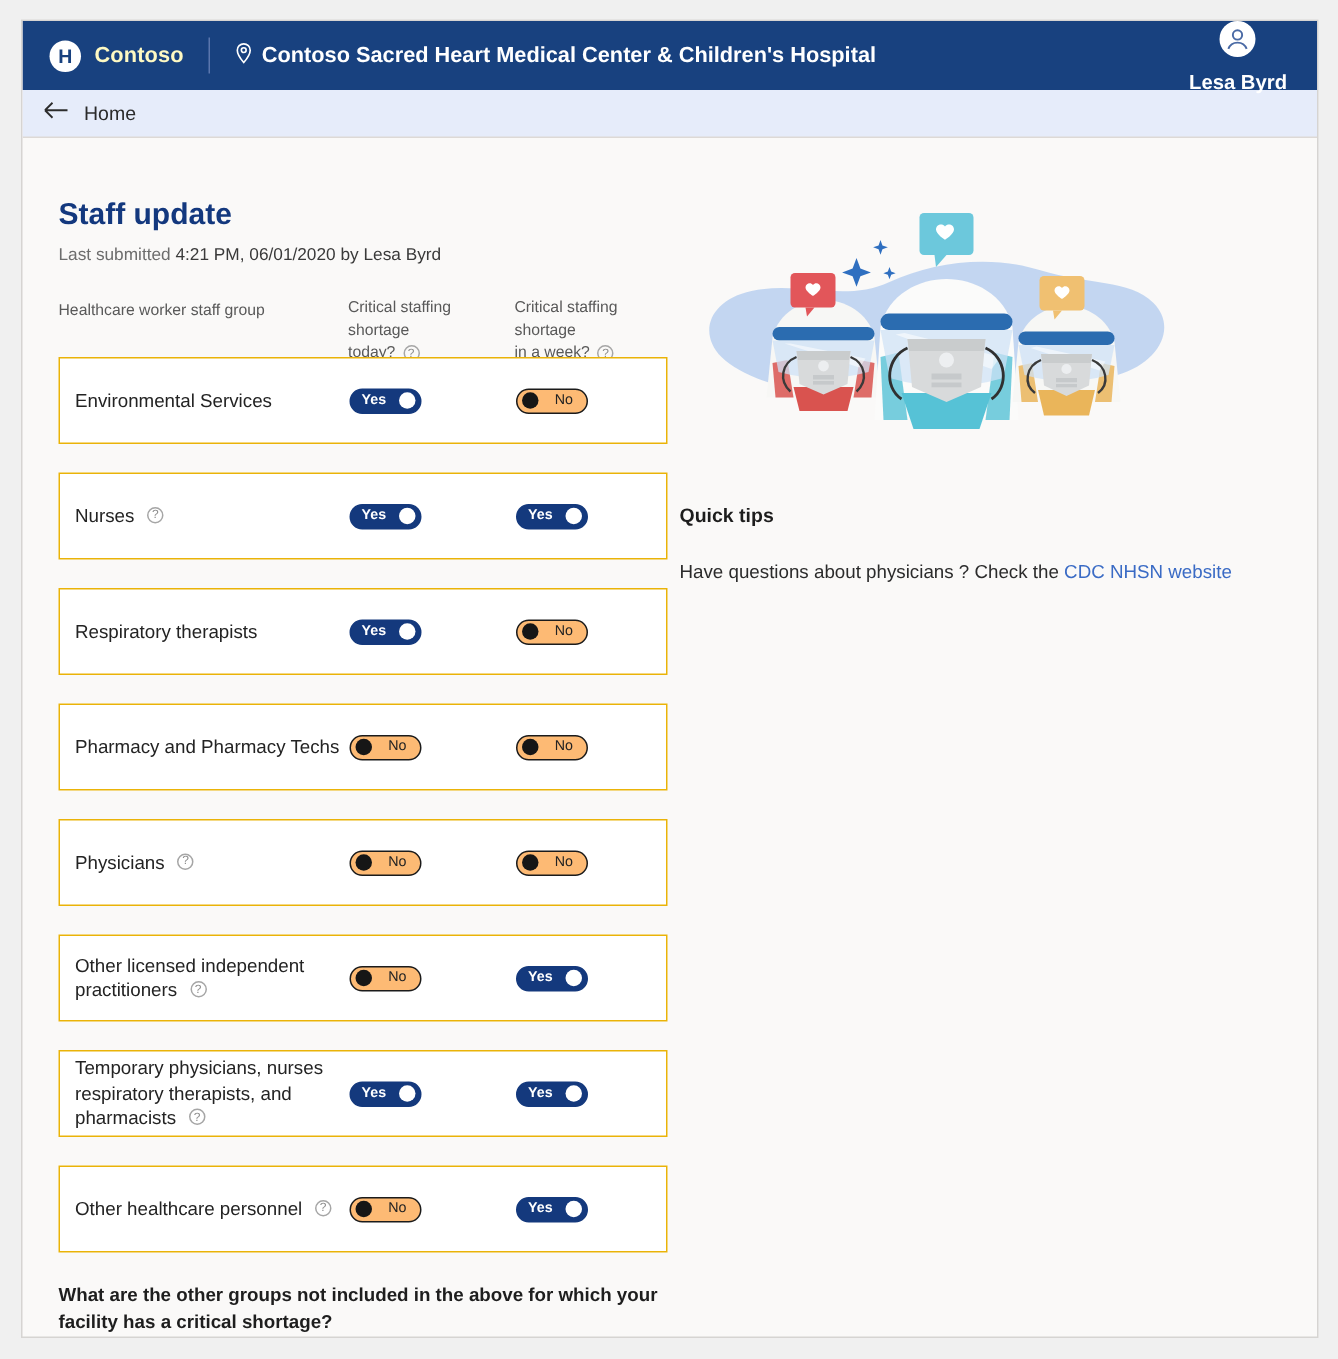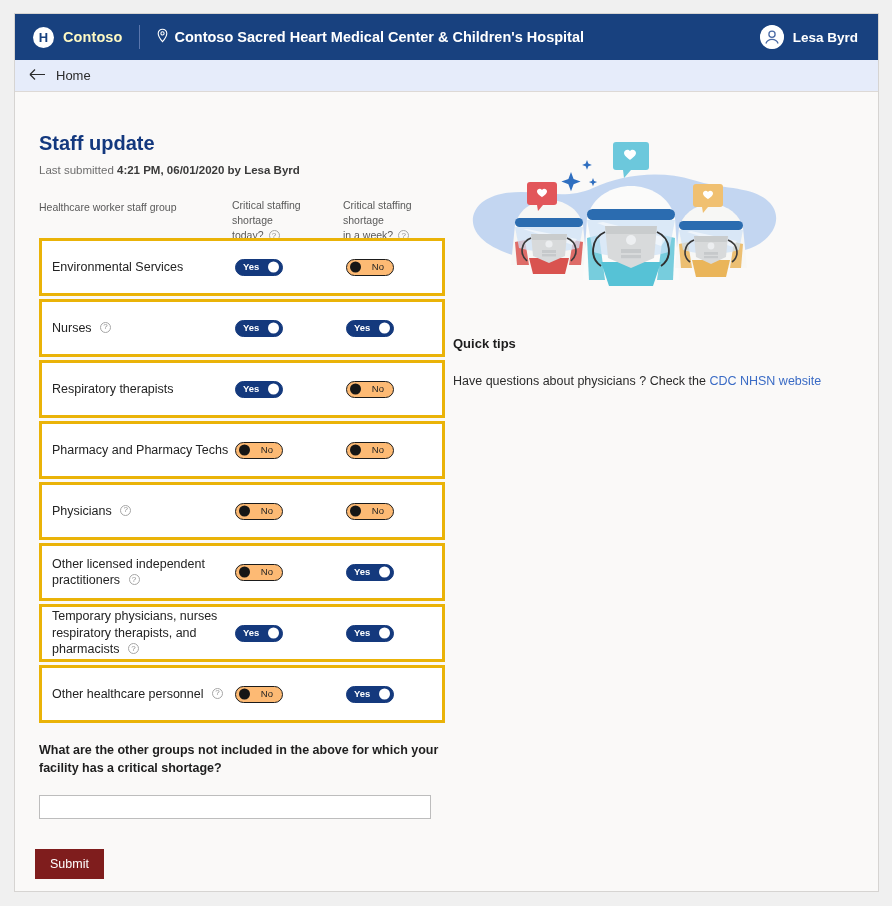--- a/index.html
+++ b/index.html
@@ -46,21 +46,21 @@
     width: 1px; height: 24px; background: #5a76ad;
     margin: 0 16px 0 16px;
   }
   .facility {
     display: flex; align-items: center; gap: 6px;
     color: #ffffff; font-size: 14.5px; font-weight: bold;
   }
   .pin-icon { display: block; }
   .user-area {
     position: absolute; right: 20px; top: 0; height: 46px;
-    display: flex; align-items: center; gap: 9px;
+    display: flex; align-items: center; gap: 9px; flex-direction: column;
   }
   .avatar {
     width: 24px; height: 24px; border-radius: 50%;
     background: #ffffff; position: relative;
   }
   .avatar svg { display: block; }
   .user-name { color: #ffffff; font-size: 13.5px; font-weight: bold; }
 
   
   .homebar {
@@ -82,21 +82,21 @@
     padding: 28px 0 0 10px;
   }
 
   .page-title {
     font-size: 20px; font-weight: bold; color: #13387e;
     margin: 0 0 9px 14px;
   }
   .last-submitted {
     font-size: 11.5px; color: #6d6d6d; margin: 0 0 22px 14px;
   }
-  .last-submitted b { color: #3a3a3a; font-weight: bold; }
+  .last-submitted b { color: #3a3a3a; font-weight: normal; }
 
   
   .col-headers {
     position: relative; height: 38px; margin: 0 0 2px 0;
     padding-left: 14px;
   }
   .hdr-group {
     position: absolute; left: 14px; top: 3px;
     font-size: 10.5px; color: #595959;
   }
@@ -112,22 +112,22 @@
     font-size: 8px; line-height: 1;
     vertical-align: middle;
     font-family: "Liberation Sans", sans-serif;
   }
   .info-icon.inline { margin-left: 5px; position: relative; top: -1px; }
 
   
   .rows { margin-left: 14px; width: 406px; }
   .staff-row {
     background: #ffffff;
-    border: 3px solid #eab308;
-    margin-bottom: 3px;
+    border: 1px solid #eab308;
+    margin-bottom: 19px;
     position: relative;
     display: flex; align-items: center;
   }
   .staff-row .label {
     font-size: 12.5px; color: #232323;
     padding-left: 10px; width: 190px;
     line-height: 16.5px;
   }
   .toggle-cell { position: absolute; }
   .toggle-cell.c1 { left: 193px; }

